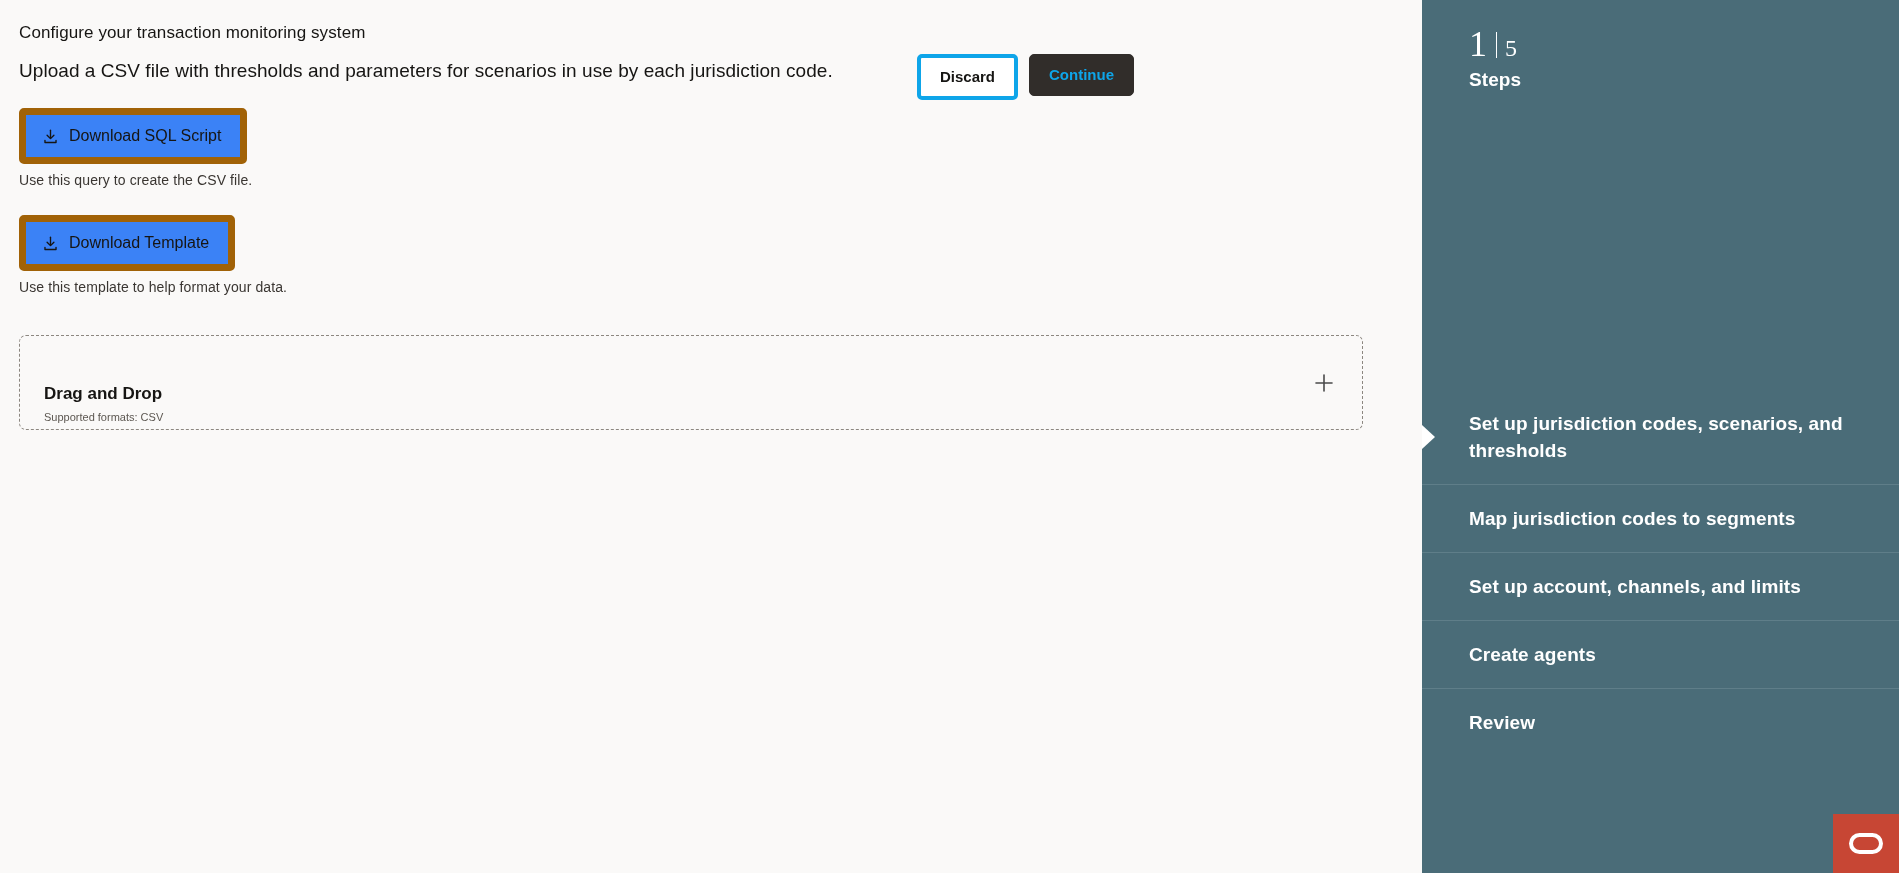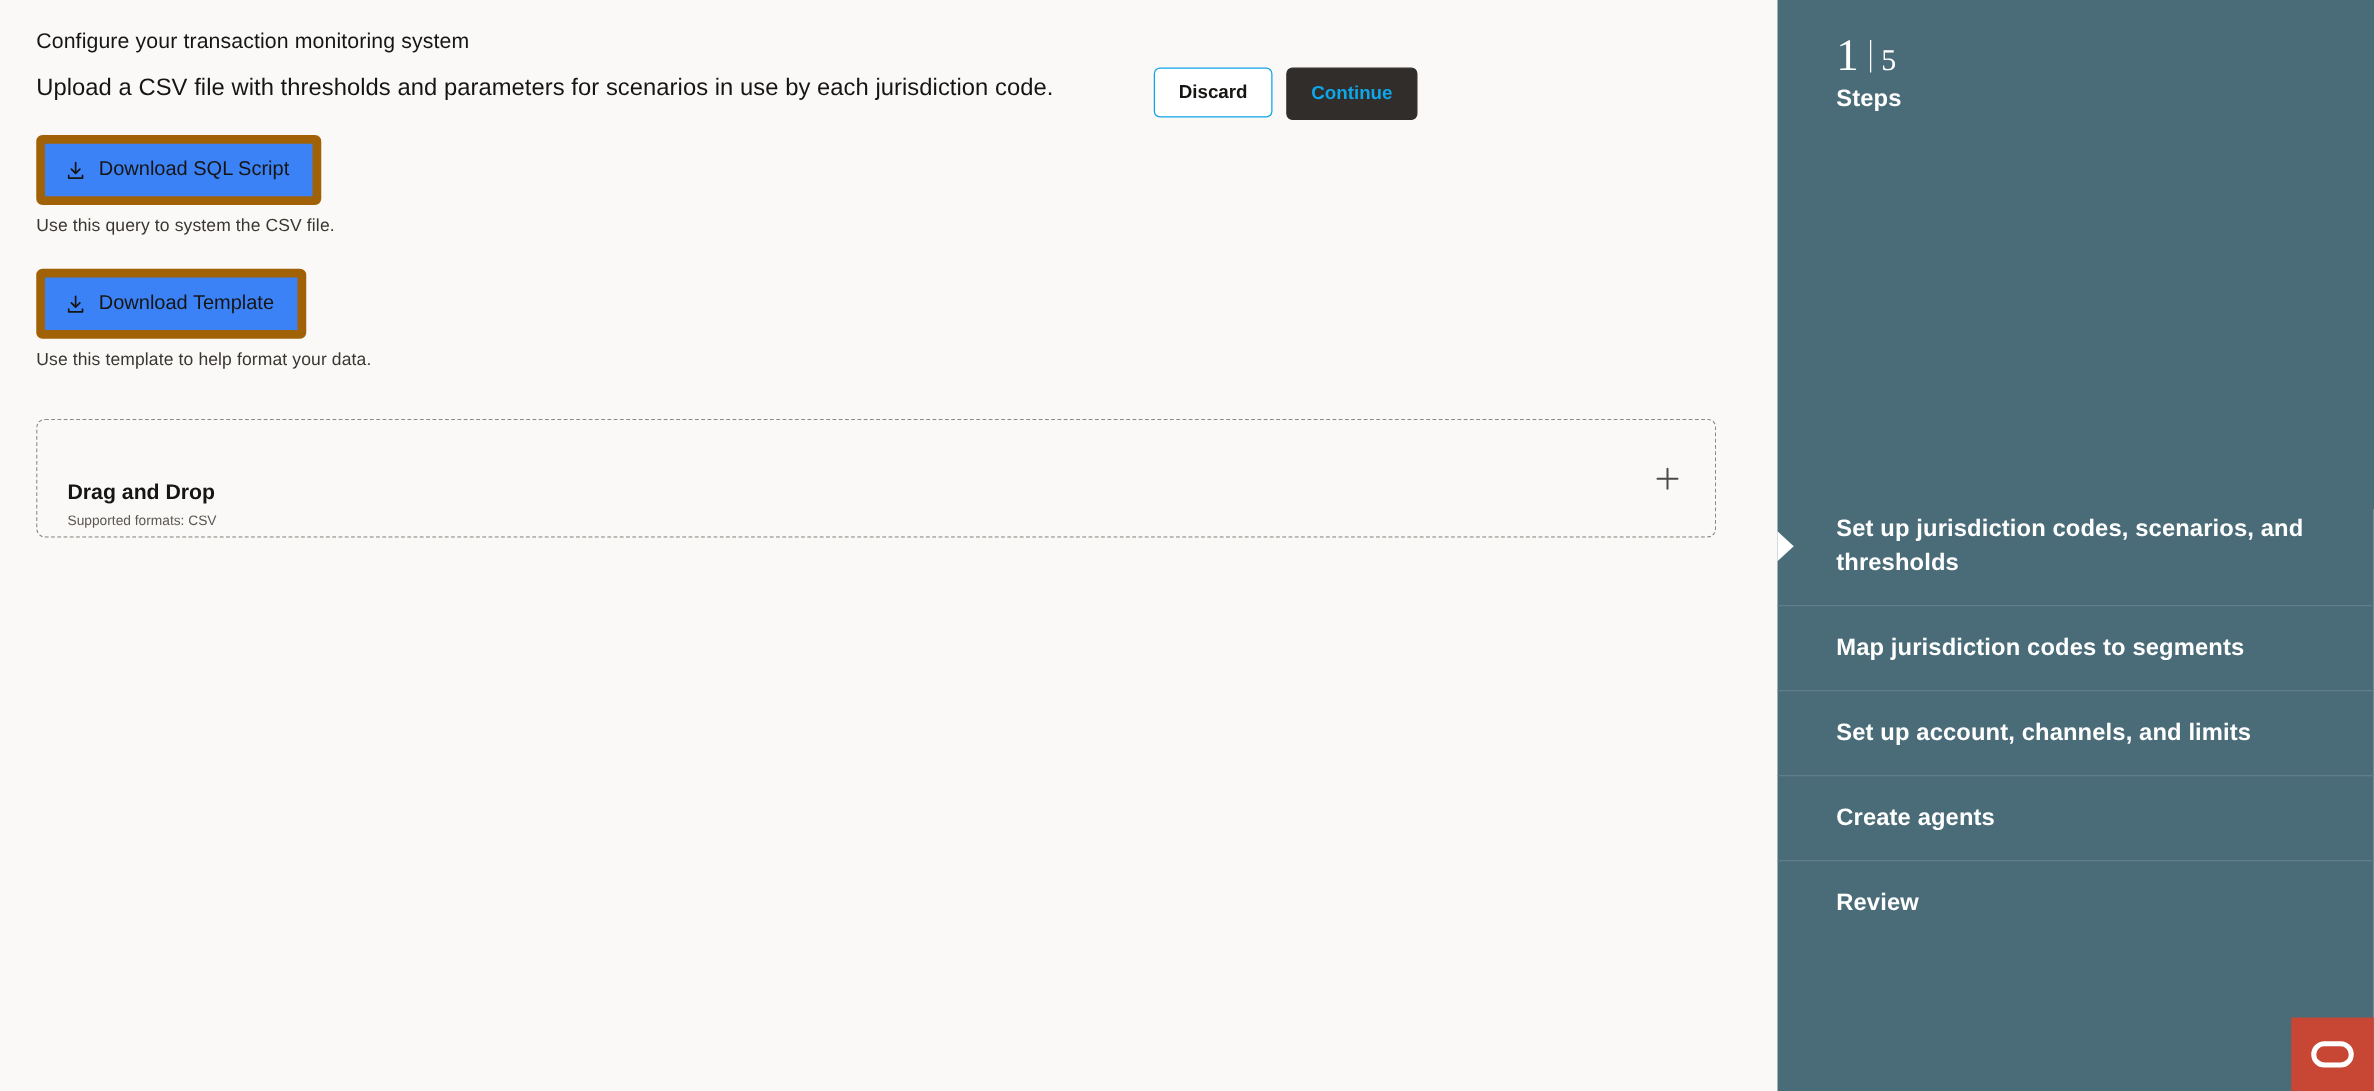--- a/index.html
+++ b/index.html
@@ -20,21 +20,21 @@
     display: flex;
   }
 
   
   .main {
     position: relative;
     width: 1422px;
     height: 873px;
     background: #faf9f8;
     box-sizing: border-box;
-    padding: 22px 0 0 29px;
+    padding: 22px 0 0 19px;
   }
 
   .breadcrumb {
     font-size: 17px;
     color: #161513;
     line-height: 22px;
     letter-spacing: 0.1px;
     margin: 0 0 14px 0;
   }
 
@@ -70,21 +70,21 @@
     font-size: 15px;
     font-weight: 700;
     line-height: 18px;
     border-radius: 5px;
     cursor: pointer;
     box-sizing: border-box;
     white-space: nowrap;
   }
   .btn-secondary {
     background: #ffffff;
-    border: 1px solid #0ea5e9;
+    border: 4px solid #0ea5e9;
     color: #161513;
     padding: 10px 19px;
   }
   .btn-primary {
     background: #312d2a;
     border: 1px solid #312d2a;
     color: #0ea5e9;
     padding: 11px 19px;
   }
 
@@ -272,21 +272,21 @@
       <button class="btn-download">
         <span>
           <svg class="icon-download" viewBox="0 0 20 20" fill="none" stroke="#161513" stroke-width="1.6" stroke-linecap="round" stroke-linejoin="round">
             <path d="M10 2.5 V12"></path>
             <path d="M6 8.5 L10 12.5 L14 8.5"></path>
             <path d="M3.5 14.5 V17 H16.5 V14.5"></path>
           </svg>
         </span>
         <span>Download SQL Script</span>
       </button>
-      <div class="helper-text">Use this query to system the CSV file.</div>
+      <div class="helper-text">Use this query to create the CSV file.</div>
     </div>
 
     <div class="spacer-22"></div>
 
     <div class="download-block">
       <button class="btn-download">
         <span>
           <svg class="icon-download" viewBox="0 0 20 20" fill="none" stroke="#161513" stroke-width="1.6" stroke-linecap="round" stroke-linejoin="round">
             <path d="M10 2.5 V12"></path>
             <path d="M6 8.5 L10 12.5 L14 8.5"></path>

